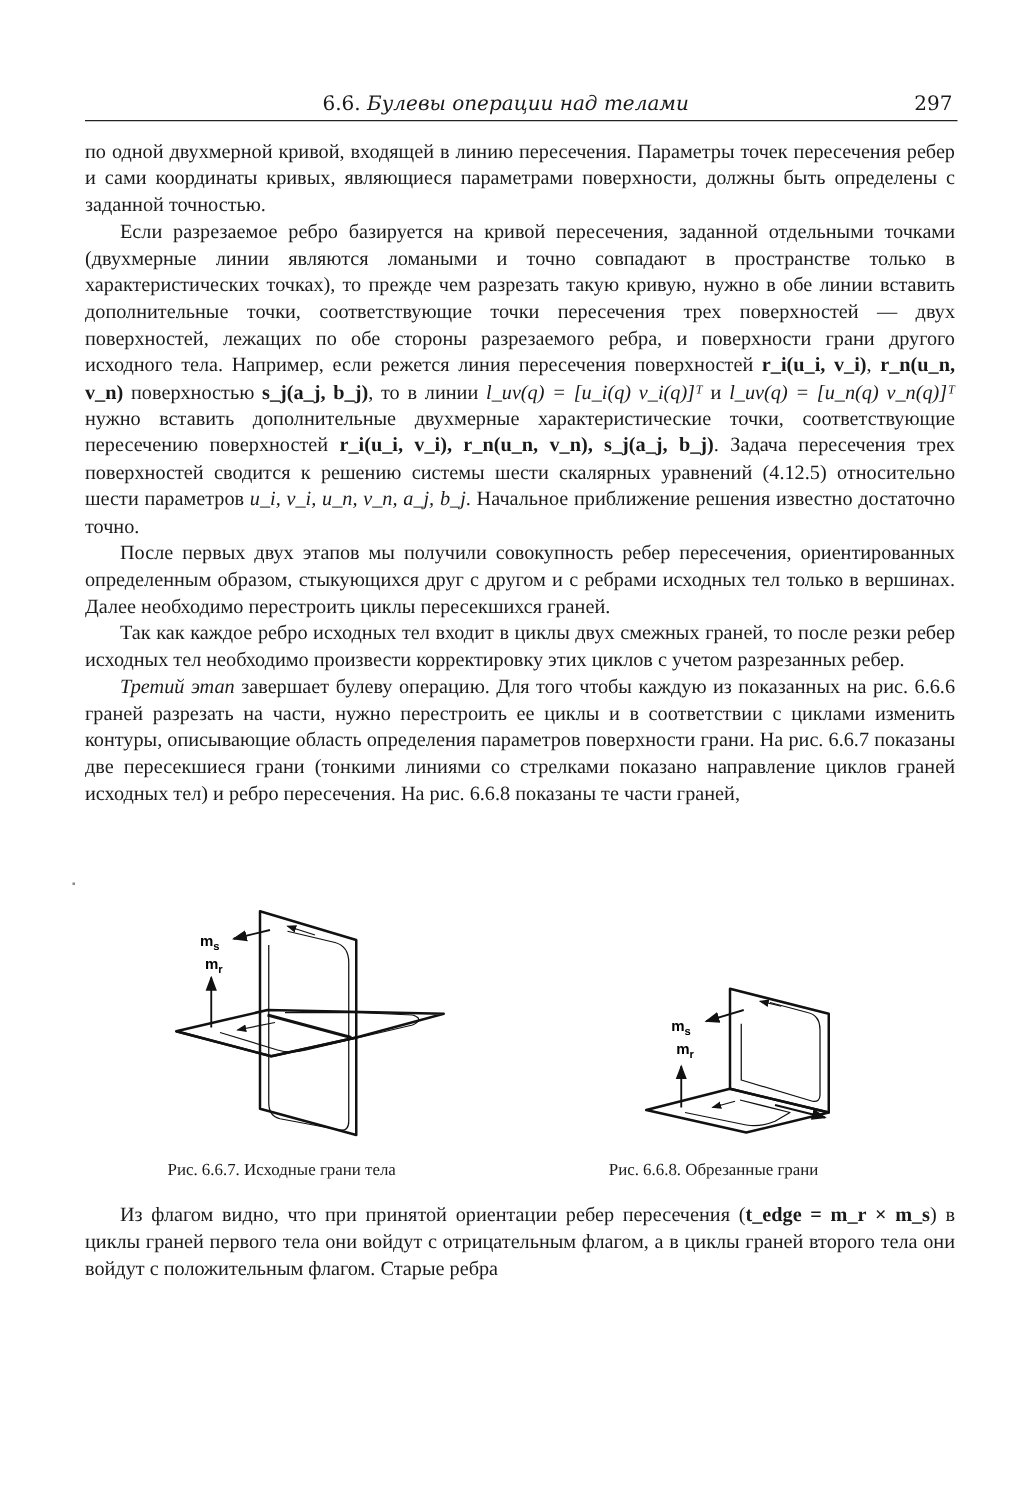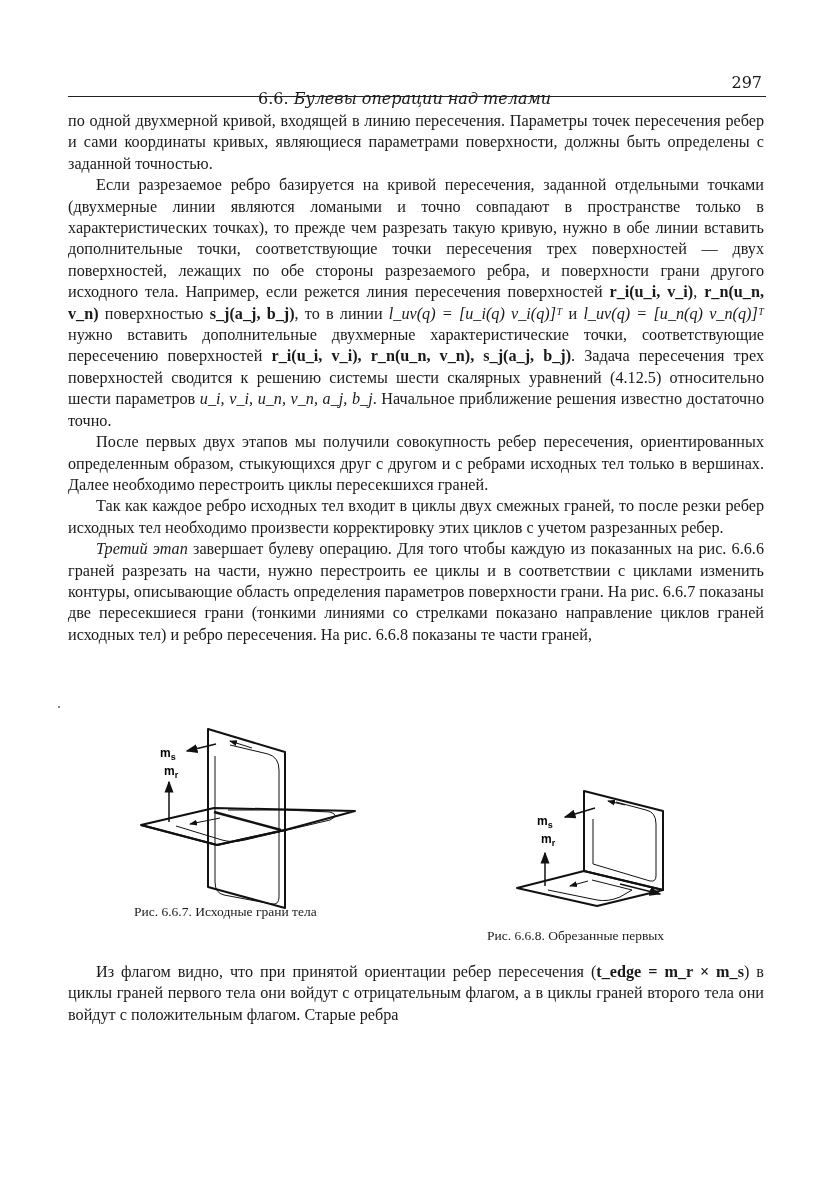--- a/index.html
+++ b/index.html
@@ -1,19 +1,19 @@
 <!DOCTYPE html>
 <html><head>
 <meta charset="utf-8">
 <style>
   html, body { margin: 0; padding: 0; background: #ffffff; }
   body { width: 827px; height: 1200px; position: relative; overflow: hidden;
          font-family: "DejaVu Serif", "Liberation Serif", serif; color: #1a1a1a; }
   .header { position: absolute; left: 68px; top: 73px; width: 698px; height: 24px; }
-  .header-title { position: absolute; left: 190px; top: 16px; font-size: 16px; }
+  .header-title { position: absolute; left: 190px; top: 0; font-size: 16px; }
   .header-title .it { font-style: italic; }
   .header-page { position: absolute; right: 4px; top: 0; font-size: 16px; }
   .header-rule { position: absolute; left: 0; right: 0; top: 23px; border-top: 1.5px solid #222; }
   .body-text { position: absolute; left: 68px; width: 696px; font-size: 16.2px; line-height: 21.4px;
                text-align: justify; font-family: "Liberation Serif", "DejaVu Serif", serif; }
   .body-text p { margin: 0; text-indent: 0; }
   .body-text p.ind { text-indent: 28px; }
   .it { font-style: italic; }
   .b { font-weight: bold; }
   .math { font-style: italic; margin-top: 22px; }
@@ -65,21 +65,21 @@
     <path d="M176,826 L222,840 Q232,843 245,840 L330,820 Q340,815 330,812 L285,810 L228,810" stroke-width="1"></path>
     <line x1="220" y1="818" x2="190" y2="824" stroke-width="1" marker-end="url(#ah)"></line>
 
     <line x1="216" y1="744" x2="187" y2="751" stroke-width="1.5" marker-end="url(#ah)"></line>
 
     <line x1="169" y1="822" x2="169" y2="782" stroke-width="1.5" marker-end="url(#ah)"></line>
   </g>
   <text x="160" y="757" font-size="12" font-family="Liberation Sans, sans-serif" font-weight="bold">m<tspan font-size="9" dy="3">s</tspan></text>
   <text x="164" y="775" font-size="12" font-family="Liberation Sans, sans-serif" font-weight="bold">m<tspan font-size="9" dy="3">r</tspan></text>
 </svg>
-<div class="caption" style="left:134px; top:904px;">Рис. 6.6.7. Исходные грани тела</div>
+<div class="caption" style="left:134px; top:928px;">Рис. 6.6.7. Исходные грани тела</div>
 
 <svg class="figure" style="left:500px; top:780px;" width="200" height="130" viewBox="500 780 200 130">
   <defs>
     <marker id="ah2" markerWidth="8" markerHeight="8" refX="7" refY="4" orient="auto">
       <path d="M0,1 L8,4 L0,7 Z" fill="#111"></path>
     </marker>
   </defs>
   <g stroke="#111" fill="none" stroke-linejoin="round">
 
     <path d="M584,791 L663,811 L663,890 L584,871 Z" stroke-width="2"></path>
@@ -94,17 +94,17 @@
 
     <line x1="620" y1="884" x2="660" y2="894" stroke-width="1.5" marker-end="url(#ah2)"></line>
 
     <line x1="595" y1="808" x2="565" y2="817" stroke-width="1.5" marker-end="url(#ah2)"></line>
 
     <line x1="545" y1="886" x2="545" y2="853" stroke-width="1.5" marker-end="url(#ah2)"></line>
   </g>
   <text x="537" y="825" font-size="12" font-family="Liberation Sans, sans-serif" font-weight="bold">m<tspan font-size="9" dy="3">s</tspan></text>
   <text x="541" y="843" font-size="12" font-family="Liberation Sans, sans-serif" font-weight="bold">m<tspan font-size="9" dy="3">r</tspan></text>
 </svg>
-<div class="caption" style="left:487px; top:928px;">Рис. 6.6.8. Обрезанные первых</div>
+<div class="caption" style="left:487px; top:928px;">Рис. 6.6.8. Обрезанные грани</div>
 
 <div class="body-text" style="top:962px;">
   <p class="ind"><span>Из флагом видно, что при принятой ориентации ребер пересечения (</span><span class="b">t_edge = m_r × m_s</span><span>) в циклы граней первого тела они войдут с отрицательным флагом, а в циклы граней второго тела они войдут с положительным флагом.  Старые ребра</span></p>
 </div>
 
 </body></html>

